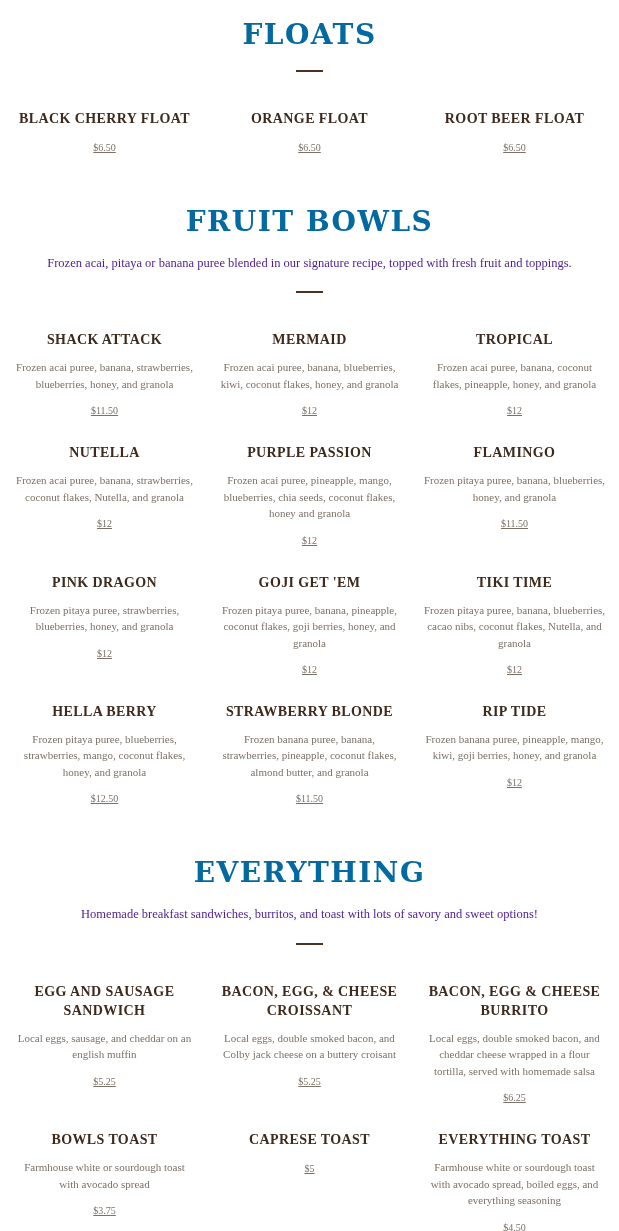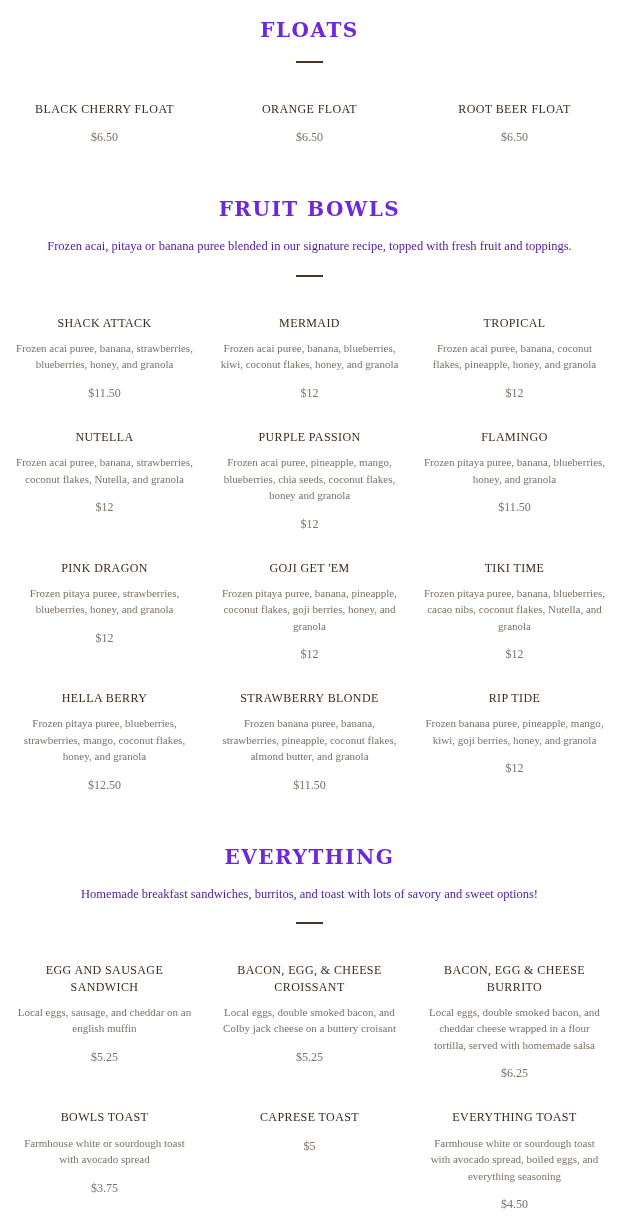--- a/index.html
+++ b/index.html
@@ -14,24 +14,24 @@
     padding: 10px 12px 20px;
     box-sizing: border-box;
   }
   .menu-section {
     text-align: center;
     margin-bottom: 52px;
   }
   .menu-section:last-child { margin-bottom: 0; }
   .section-title {
     font-family: "DejaVu Serif", "Liberation Serif", serif;
-    font-size: 20px;
+    font-size: 28px;
     font-weight: 700;
     letter-spacing: 1.5px;
-    color: #6d28d9;
+    color: #0369a1;
     margin: 8px 0 0 0;
   }
   .section-subtitle {
     font-size: 12.5px;
     color: #4c1d95;
     margin: 17px auto 0;
     max-width: 540px;
     line-height: 1.4;
   }
   .section-divider {
@@ -45,38 +45,39 @@
     display: grid;
     grid-template-columns: repeat(3, 1fr);
     column-gap: 20px;
     row-gap: 28px;
     margin-top: 38px;
   }
   .item {
     text-align: center;
   }
   .item-name {
-    font-size: 12px;
-    font-weight: 400;
+    font-size: 14px;
+    font-weight: 700;
     letter-spacing: 0.4px;
     color: #3e2a1d;
     margin: 0 0 9px 0;
     line-height: 1.35;
   }
   .item-desc {
     font-size: 11px;
     color: #7c7166;
     line-height: 1.5;
     margin: 8px auto;
     max-width: 182px;
   }
   .item-price {
-    font-size: 12px;
+    font-size: 10px;
     color: #7c7166;
     margin: 13px 0 0 0;
+    text-decoration: underline;
   }
 </style>
 </head>
 <body>
 
 <main class="menu-page">
 
   <section class="menu-section">
     <h2 class="section-title">FLOATS</h2>
     <hr class="section-divider">

